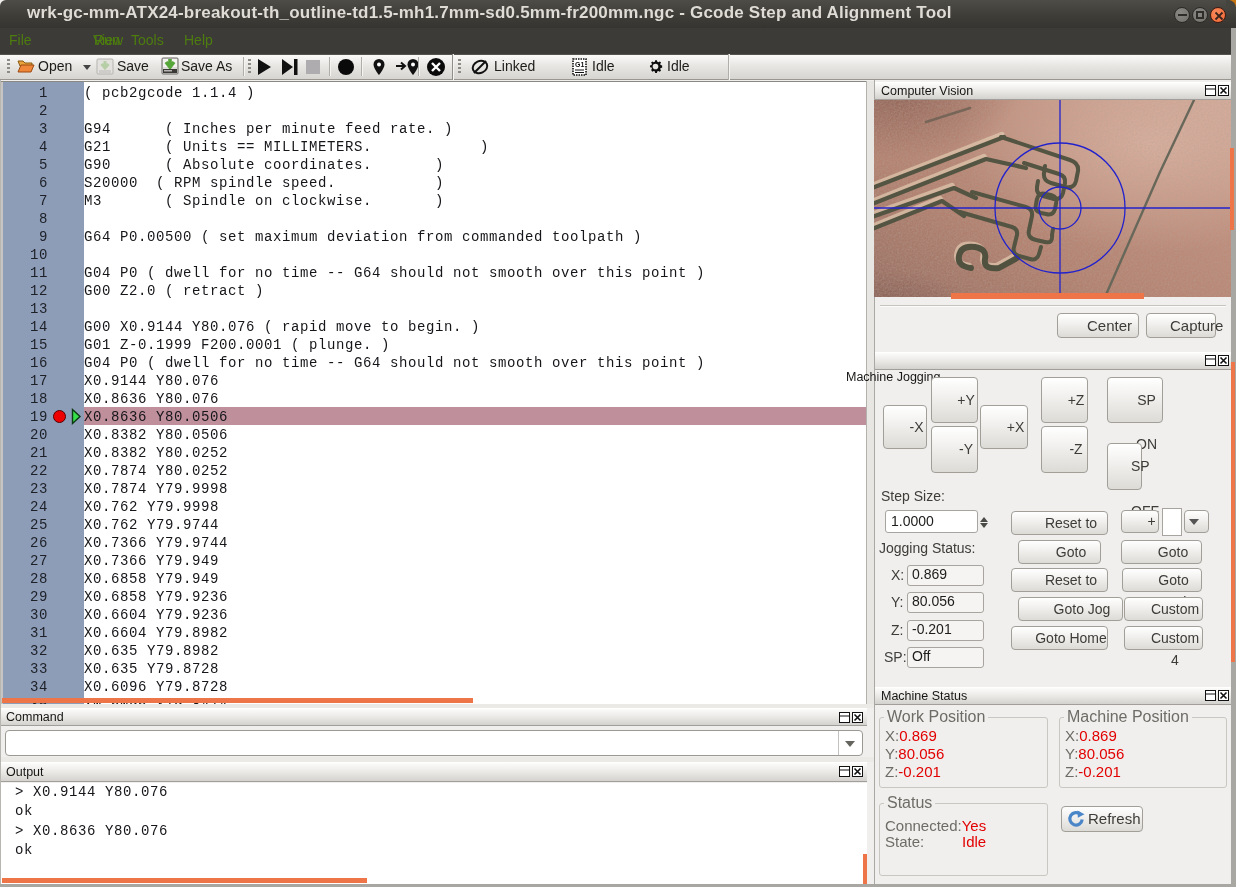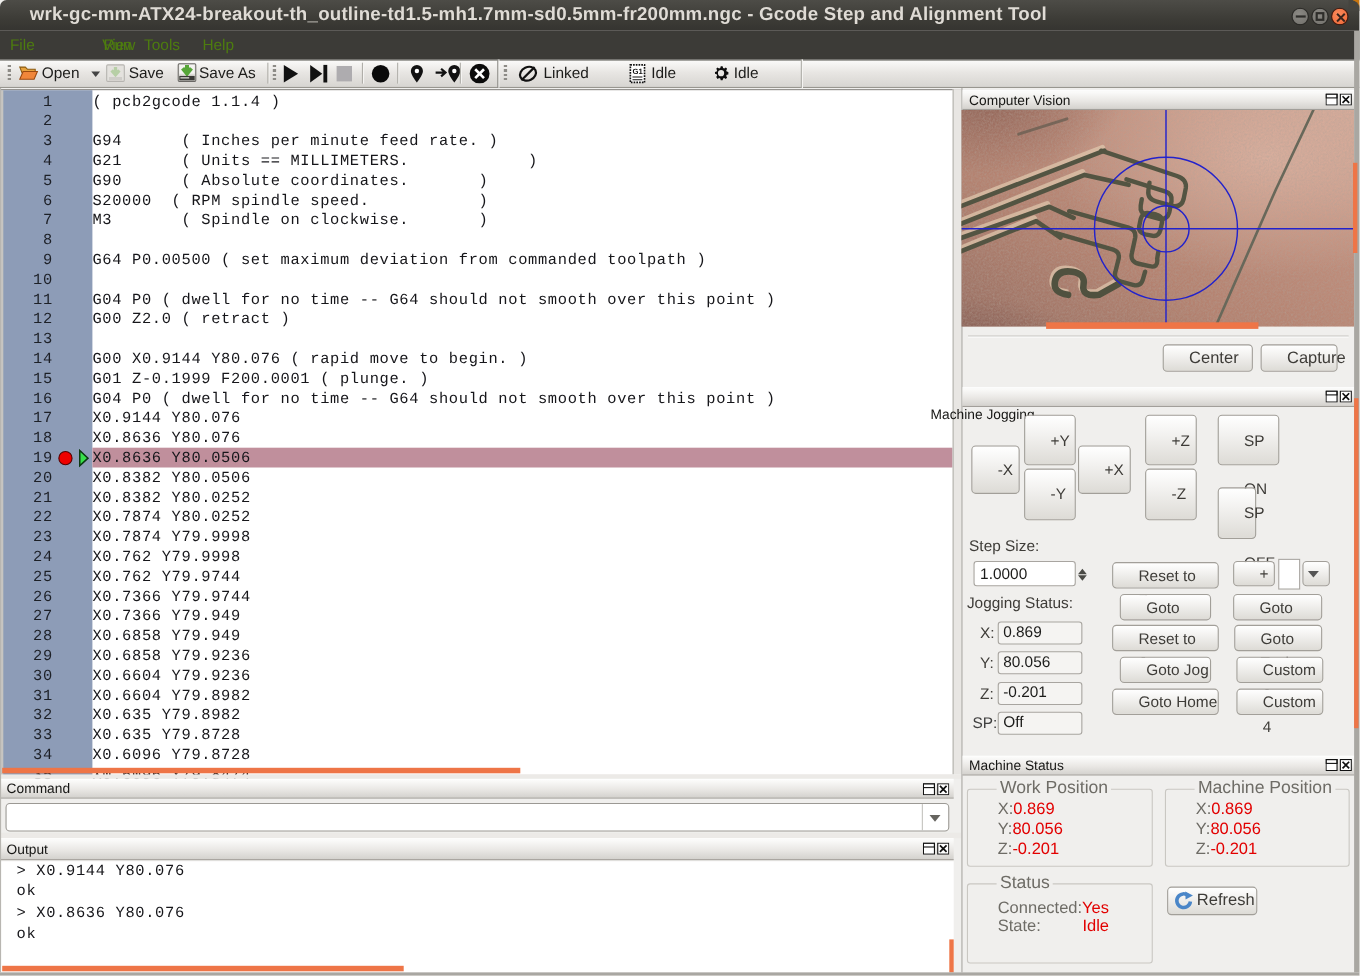--- a/index.html
+++ b/index.html
@@ -32,23 +32,23 @@
   #bp { left:53px; top:328px; width:13px; height:13px; border-radius:50%; background:#ee0000; border:1px solid #550000; }
   
   #editRight { left:866px; top:81px; width:8px; height:623px; background:#e8e6e3; border-left:1px solid #b4b2ad; }
   .obar { background:#ee7547; }
   
   .ptitle { background:linear-gradient(#fcfcfb,#e9e7e4 55%,#d4d2ce); border-top:1px solid #fff; border-bottom:1px solid #a29f9a; }
   .ptext { font-size:12.5px; font-weight:normal; color:#161614; }
   
   #rightcol { left:874px; top:80px; width:358px; height:804px; background:#f0efed; border-left:1px solid #aaa8a3;}
   .jog { font-size:15px; } .btn { background:linear-gradient(#ffffff,#f2f1ef 40%,#dddbd6); border:1px solid #a29f99; border-radius:4px;
-     color:#3e3c38; font-size:14px;padding-left:23px; }
+     color:#3e3c38; text-align:center; font-size:14px;padding-left:23px; }
   .field { background:#f5f4f2; border:1px solid #a8a5a0; border-radius:3px; font-size:14px; color:#1c1c1a; padding-left:4px; }
-  .glabel { color:#6e6c66; font-size:15px;margin-left:22px; } .gtitle { font-size:16px; }
+  .glabel { color:#6e6c66; font-size:15px; } .gtitle { font-size:16px; }
   .red { color:#e20000; }
   .gbox { border:1px solid #c9c7c2; border-radius:3px; }
   
   #bRight { left:1231px; top:28px; width:5px; height:856px; background:#a9a7a2; }
   #bBottom { left:0; top:884px; width:1236px; height:3px; background:#a9a7a2; }
   #bLeft { left:0; top:80px; width:1px; height:804px; background:#b8b6b1; }
 </style>
 </head>
 <body>
 
@@ -354,21 +354,21 @@
 <div class="abs field" style="left:907px; top:565px; width:77px; height:21px;">0.869</div>
 <div class="abs" style="left:891px; top:594px; font-size:14px; color:#3e3c38;">Y:</div>
 <div class="abs field" style="left:907px; top:592px; width:77px; height:21px;">80.056</div>
 <div class="abs" style="left:891px; top:622px; font-size:14px; color:#3e3c38;">Z:</div>
 <div class="abs field" style="left:907px; top:620px; width:77px; height:21px;">-0.201</div>
 <div class="abs" style="left:884px; top:649px; font-size:14px; color:#404040;">SP:</div>
 <div class="abs field" style="left:907px; top:647px; width:77px; height:21px;">Off</div>
 <div class="abs btn" style="left:1011px; top:511px; width:97px; height:24px; line-height:22px;">Reset to Zero</div>
 <div class="abs btn" style="left:1018px; top:540px; width:83px; height:24px; line-height:22px;">Goto Zero</div>
 <div class="abs btn" style="left:1011px; top:568px; width:97px; height:24px; line-height:22px;">Reset to Jog</div>
-<div class="abs btn" style="left:1018px; top:597px; width:83px; height:24px; line-height:22px;">Goto Jog</div>
+<div class="abs btn" style="left:1018px; top:597px; width:105px; height:24px; line-height:22px;">Goto Jog</div>
 <div class="abs btn" style="left:1011px; top:626px; width:97px; height:24px; line-height:22px;">Goto Home</div>
 <div class="abs btn" style="left:1121px; top:510px; width:38px; height:23px; line-height:21px;">+</div>
 <div class="abs" style="left:1162px; top:508px; width:20px; height:28px; background:#fff; border:1px solid #a8a5a0;"></div>
 <div class="abs btn" style="left:1184px; top:510px; width:20px; height:23px;"></div>
 <div class="abs" style="left:1189px; top:519px; width:0; height:0; border:5px solid transparent; border-top:6px solid #555;"></div>
 <div class="abs btn" style="left:1121px; top:540px; width:81px; height:24px; line-height:22px;">Goto CAM</div>
 <div class="abs btn" style="left:1122px; top:568px; width:80px; height:24px; line-height:22px;">Goto Tool</div>
 <div class="abs btn" style="left:1124px; top:597px; width:79px; height:24px; line-height:22px;">Custom 3</div>
 <div class="abs btn" style="left:1124px; top:626px; width:79px; height:24px; line-height:22px;">Custom 4</div>
 

